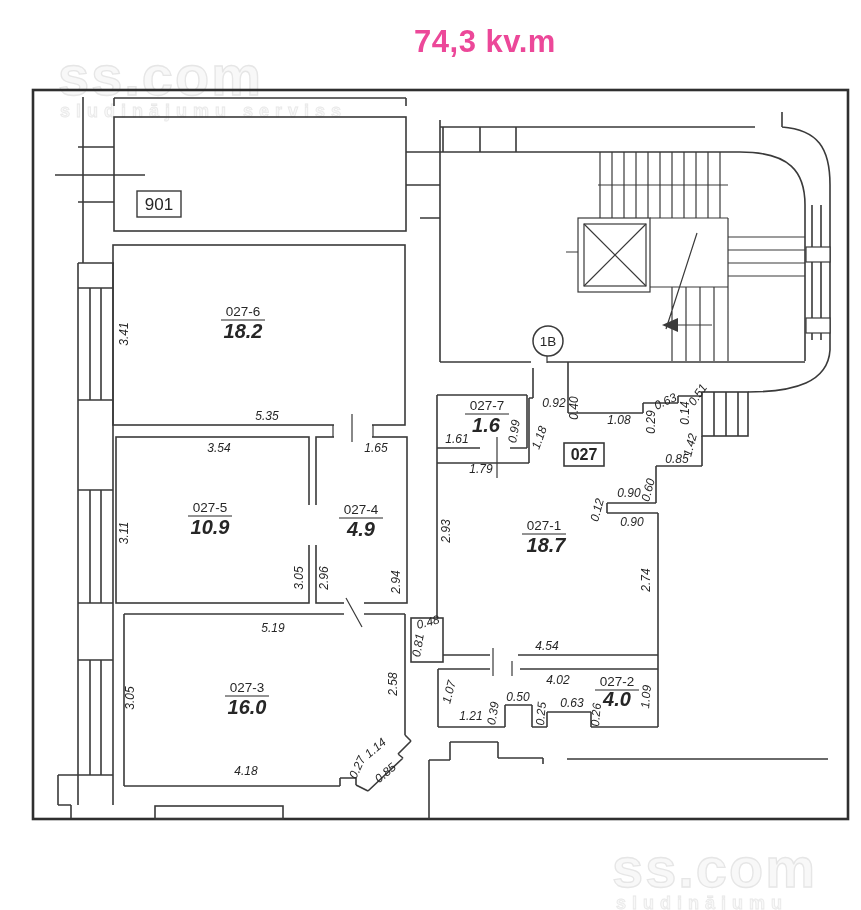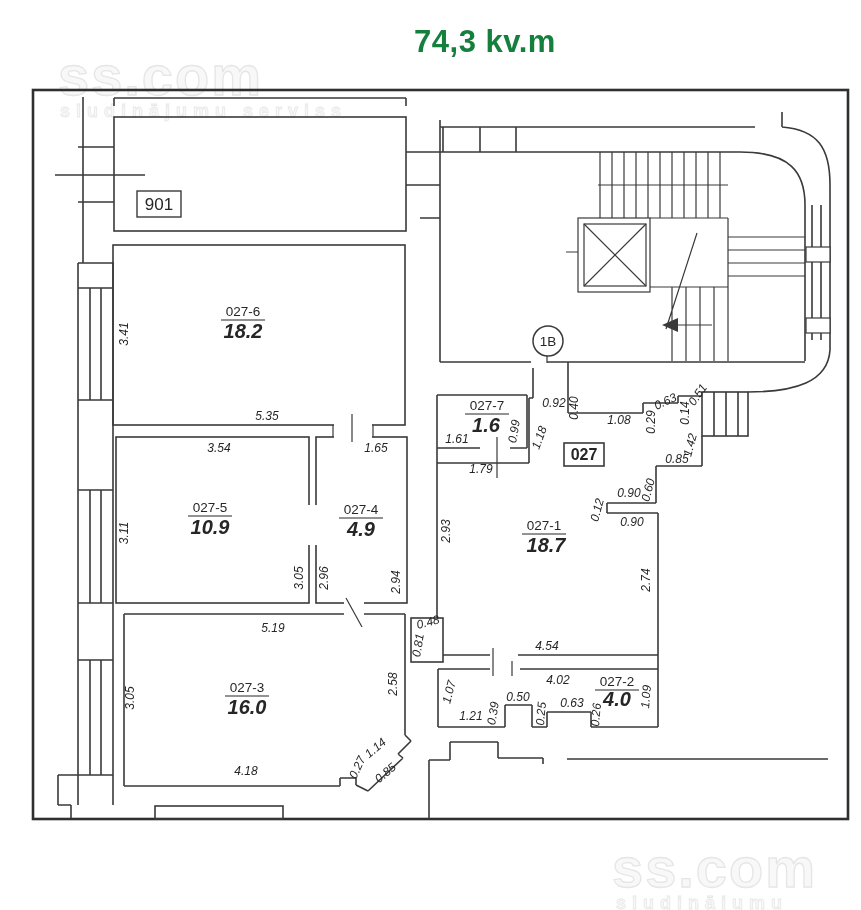--- a/index.html
+++ b/index.html
@@ -1,19 +1,19 @@
 <!DOCTYPE html>
 <html><head>
 <meta charset="utf-8">
 <style>
   html,body{margin:0;padding:0;background:#fff;}
   .stage{position:relative;width:861px;height:910px;background:#fff;overflow:hidden;
          font-family:"Liberation Sans", sans-serif;}
   .title{position:absolute;left:340px;top:24px;width:290px;text-align:center;
-         font-size:31px;font-weight:bold;color:#15803d;letter-spacing:0.5px;}
+         font-size:31px;font-weight:bold;color:#ec4899;letter-spacing:0.5px;}
   .wm-brand{position:absolute;font-size:56px;font-weight:bold;letter-spacing:2px;
             color:#f8f8f8;-webkit-text-stroke:1.3px #e6e6e6;line-height:1;text-align:center;}
   .wm-tag{position:absolute;font-size:18px;font-weight:bold;letter-spacing:6px;
           color:#f8f8f8;-webkit-text-stroke:0.8px #e8e8e8;line-height:1;}
   .wm-tl-brand{left:58px;top:48px;}
   .wm-tl-tag{left:60px;top:102px;}
   .wm-br-brand{left:612px;top:840px;}
   .wm-br-tag{left:616px;top:894px;}
   svg{position:absolute;left:0;top:0;}
   svg text{fill:#262626;}

